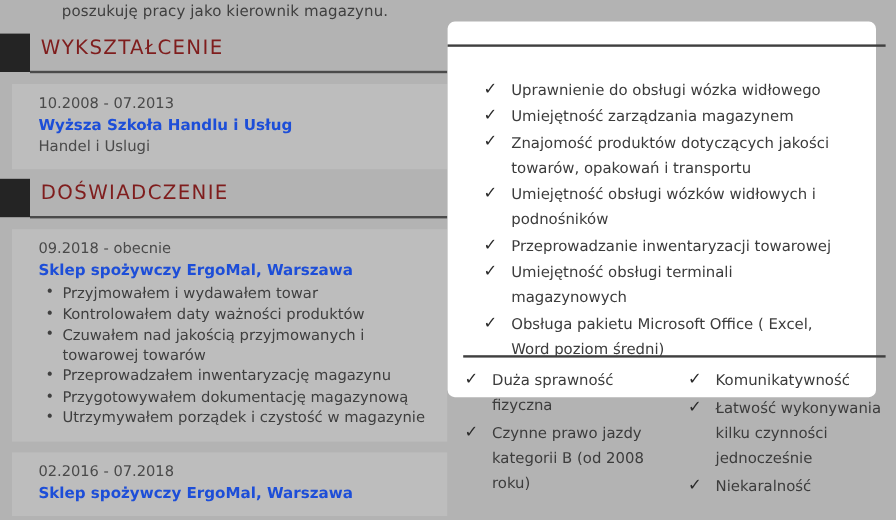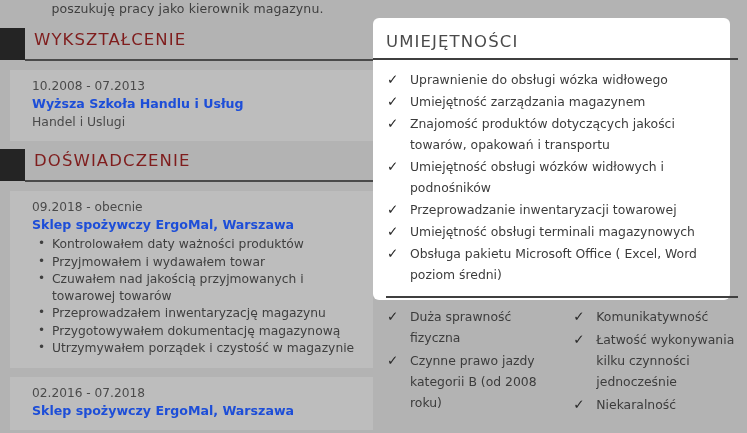--- a/index.html
+++ b/index.html
@@ -151,21 +151,21 @@
   }
   .card .card-rule {
     margin: 7px 0 0 0;
     height: 1.5px;
     background: #3f3f3f;
     width: 365px;
   }
 
   ul.checks {
     list-style: none;
-    margin: 0;
+    margin: 16px;
     padding: 9px 14px 0 13px;
   }
   ul.checks li {
     position: relative;
     font-size: 12.4px;
     line-height: 21px;
     color: #3c3c3c;
     padding-left: 24px;
     margin-bottom: 1px;
   }
@@ -234,41 +234,40 @@
     <div class="sec-head">
       <div class="tab"></div>
       <div class="title">DOŚWIADCZENIE</div>
       <div class="rule"></div>
     </div>
 
     <div class="entry">
       <div class="dates">09.2018 - obecnie</div>
       <div class="org">Sklep spożywczy ErgoMal, Warszawa</div>
       <ul>
+        <li>Przyjmowałem i wydawałem towar</li>
         <li>Kontrolowałem daty ważności produktów</li>
-        <li>Przyjmowałem i wydawałem towar</li>
         <li>Czuwałem nad jakością przyjmowanych i towarowej towarów</li>
         <li>Przeprowadzałem inwentaryzację magazynu</li>
         <li>Przygotowywałem dokumentację magazynową</li>
         <li>Utrzymywałem porządek i czystość w magazynie</li>
       </ul>
     </div>
 
     <div class="entry">
       <div class="dates">02.2016 - 07.2018</div>
       <div class="org">Sklep spożywczy ErgoMal, Warszawa</div>
 
     </div>
 
   </div>
 
   <div class="right-col">
 
     <div class="card">
-      <div class="card-title">UMIEJĘTNOŚCI</div>
       <div class="card-rule"></div>
       <ul class="checks">
         <li>Uprawnienie do obsługi wózka widłowego</li>
         <li>Umiejętność zarządzania magazynem</li>
         <li>Znajomość produktów dotyczących jakości towarów, opakowań i transportu</li>
         <li>Umiejętność obsługi wózków widłowych i podnośników</li>
         <li>Przeprowadzanie inwentaryzacji towarowej</li>
         <li>Umiejętność obsługi terminali magazynowych</li>
         <li>Obsługa pakietu Microsoft Office ( Excel, Word poziom średni)</li>
       </ul>

